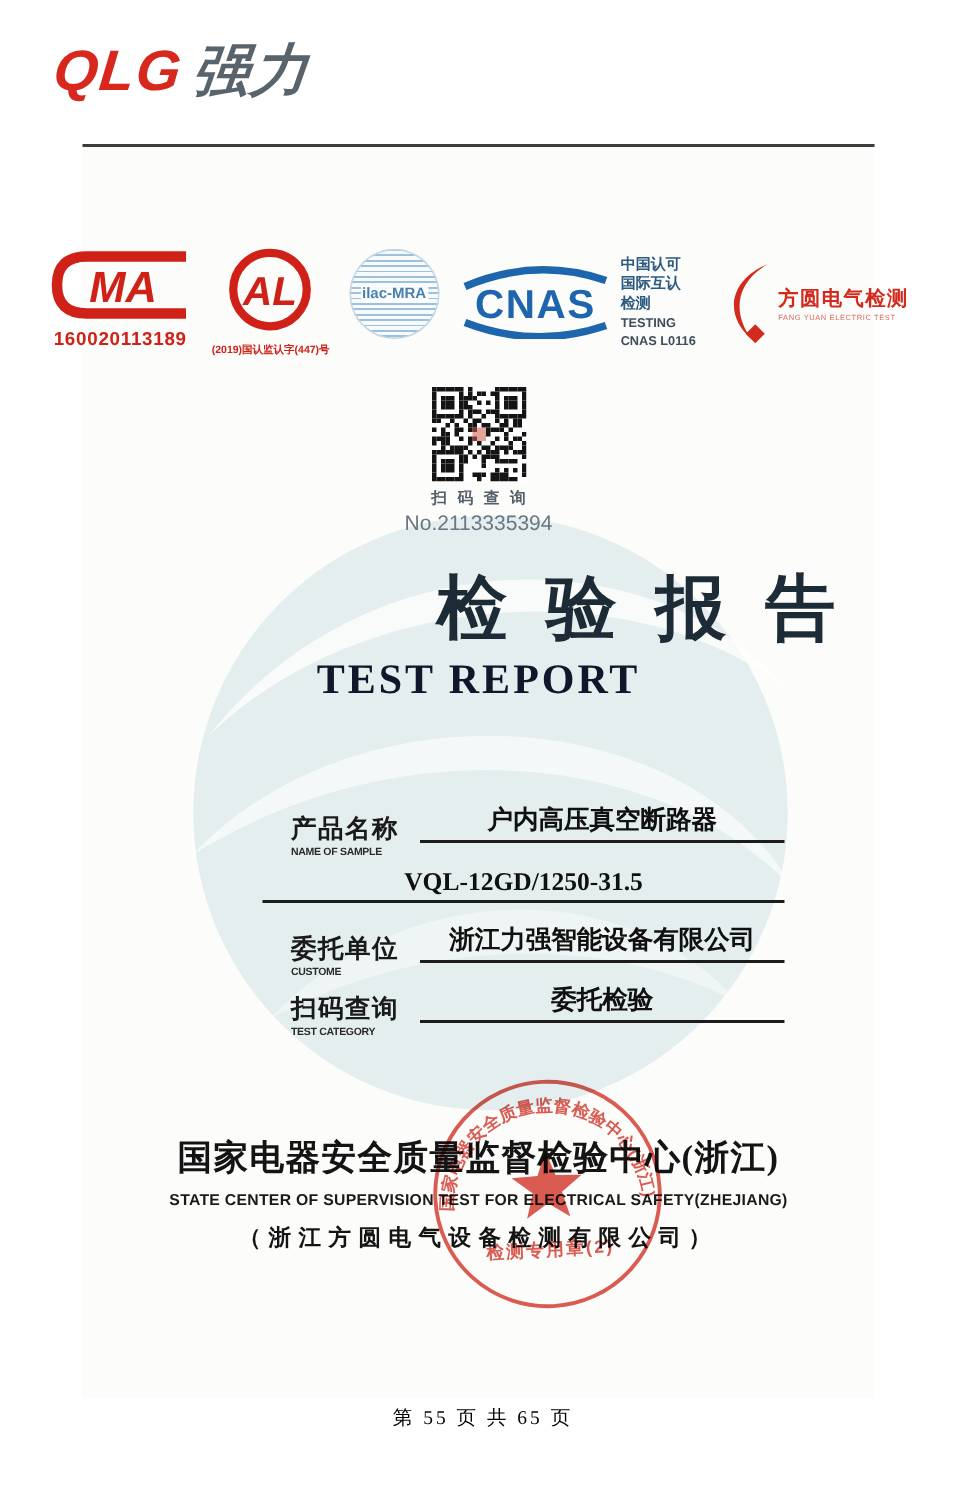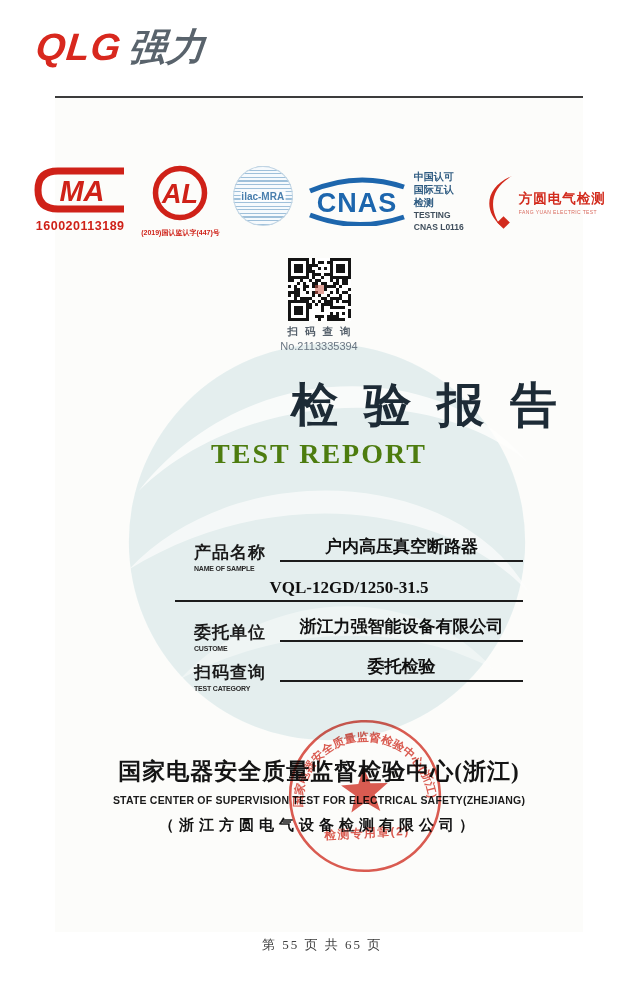--- a/index.html
+++ b/index.html
@@ -35,29 +35,29 @@
   .cnas{flex-direction:row;gap:6px;margin-top:6px;}
   .cnas-cn div{color:#2d5a80;font-size:10px;font-weight:bold;line-height:1.3;white-space:nowrap;}
   .cnas-sub div{color:#3f4e5c;font-size:8.5px;font-weight:bold;line-height:1.25;margin-top:1px;white-space:nowrap;}
   .fy{flex-direction:row;gap:4px;margin-top:10px;align-items:center;}
   .fy-cn{color:#d22b1d;font-size:13.5px;font-weight:bold;letter-spacing:1px;white-space:nowrap;}
   .fy-en{color:#d86a5e;font-size:5px;letter-spacing:.4px;margin-top:1px;white-space:nowrap;}
 
   
   .qrblock{position:absolute;top:160px;left:0;right:0;display:flex;flex-direction:column;align-items:center;}
   .qr-caption{font-size:10.5px;font-weight:bold;color:#55606b;letter-spacing:7px;margin-top:4px;text-indent:7px;}
-  .qr-number{font-size:11px;color:#6a7683;margin-top:1px;}
+  .qr-number{font-size:14px;color:#6a7683;margin-top:1px;}
 
   
   .title-cn{position:absolute;top:276px;width:100%;text-align:right;
         font-family:"Liberation Serif","DejaVu Serif",serif;font-size:47px;font-weight:bold;
         color:#1d2b36;letter-spacing:26px;padding-left:26px;box-sizing:border-box;}
   .title-en{position:absolute;top:340px;width:100%;text-align:center;
         font-family:"Liberation Serif","DejaVu Serif",serif;font-size:28px;font-weight:bold;
-        color:#4d7c0f;letter-spacing:2px;}
+        color:#0f172a;letter-spacing:2px;}
 
   
   .fields{position:absolute;left:120px;top:434px;width:348px;}
   .field-row{display:flex;align-items:flex-end;height:40px;}
   .field-label{flex:none;width:86px;margin-left:19px;}
   .label-cn{font-family:"Liberation Serif","DejaVu Serif",serif;font-size:17px;font-weight:600;
         color:#1a1a1a;letter-spacing:1px;white-space:nowrap;}
   .label-en{font-size:7px;font-weight:bold;color:#2a2a2a;margin-top:1px;letter-spacing:-.2px;white-space:nowrap;}
   .field-value{flex:1;border-bottom:2px solid #1c1c1c;text-align:center;
         font-family:"Liberation Serif","DejaVu Serif",serif;font-size:17px;font-weight:600;
@@ -70,21 +70,21 @@
   .issuer-en{font-size:10.5px;font-weight:bold;color:#1a1a1a;margin-top:7px;letter-spacing:.2px;white-space:nowrap;}
   .issuer-sub{font-family:"Liberation Serif","DejaVu Serif",serif;font-size:15px;font-weight:600;
         color:#141414;margin-top:10px;letter-spacing:5px;white-space:nowrap;}
 
   
   .stamp{position:absolute;left:228px;top:616px;width:164px;height:164px;
         opacity:.82;mix-blend-mode:multiply;transform:rotate(-3deg);}
 
   
   .page-footer{position:absolute;top:936px;width:100%;text-align:center;
-        font-family:"Liberation Serif","DejaVu Serif",serif;font-size:13px;color:#404040;letter-spacing:2px;}
+        font-family:"Liberation Serif","DejaVu Serif",serif;font-size:13px;color:#000000;letter-spacing:2px;}
 </style>
 </head>
 <body>
 
 <div class="page">
 
   <div class="brand">
     <span class="brand-latin">QLG</span><span class="brand-cn">强力</span>
   </div>
 

